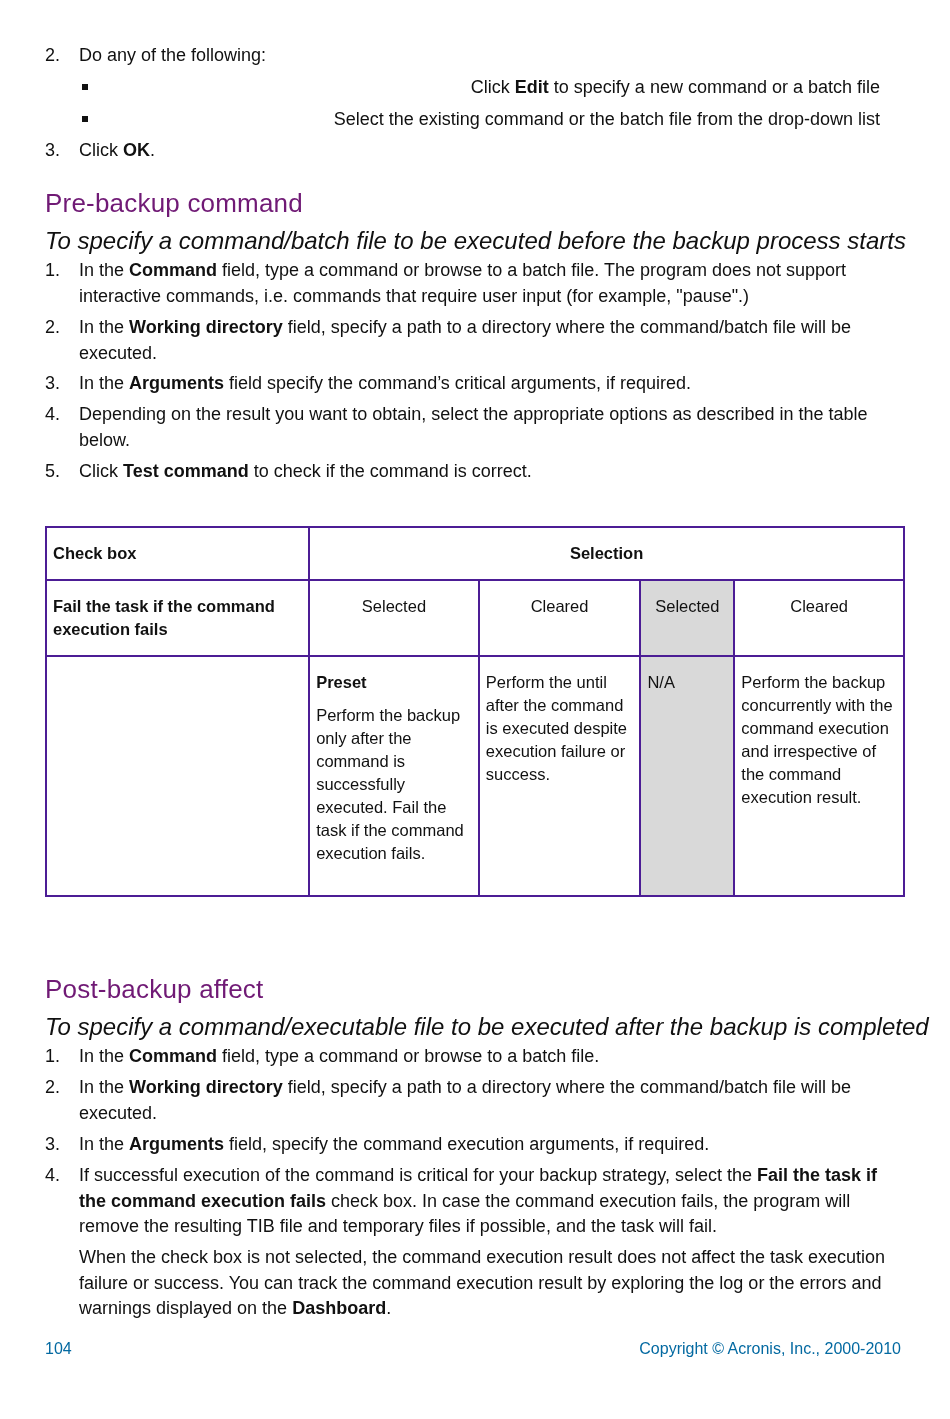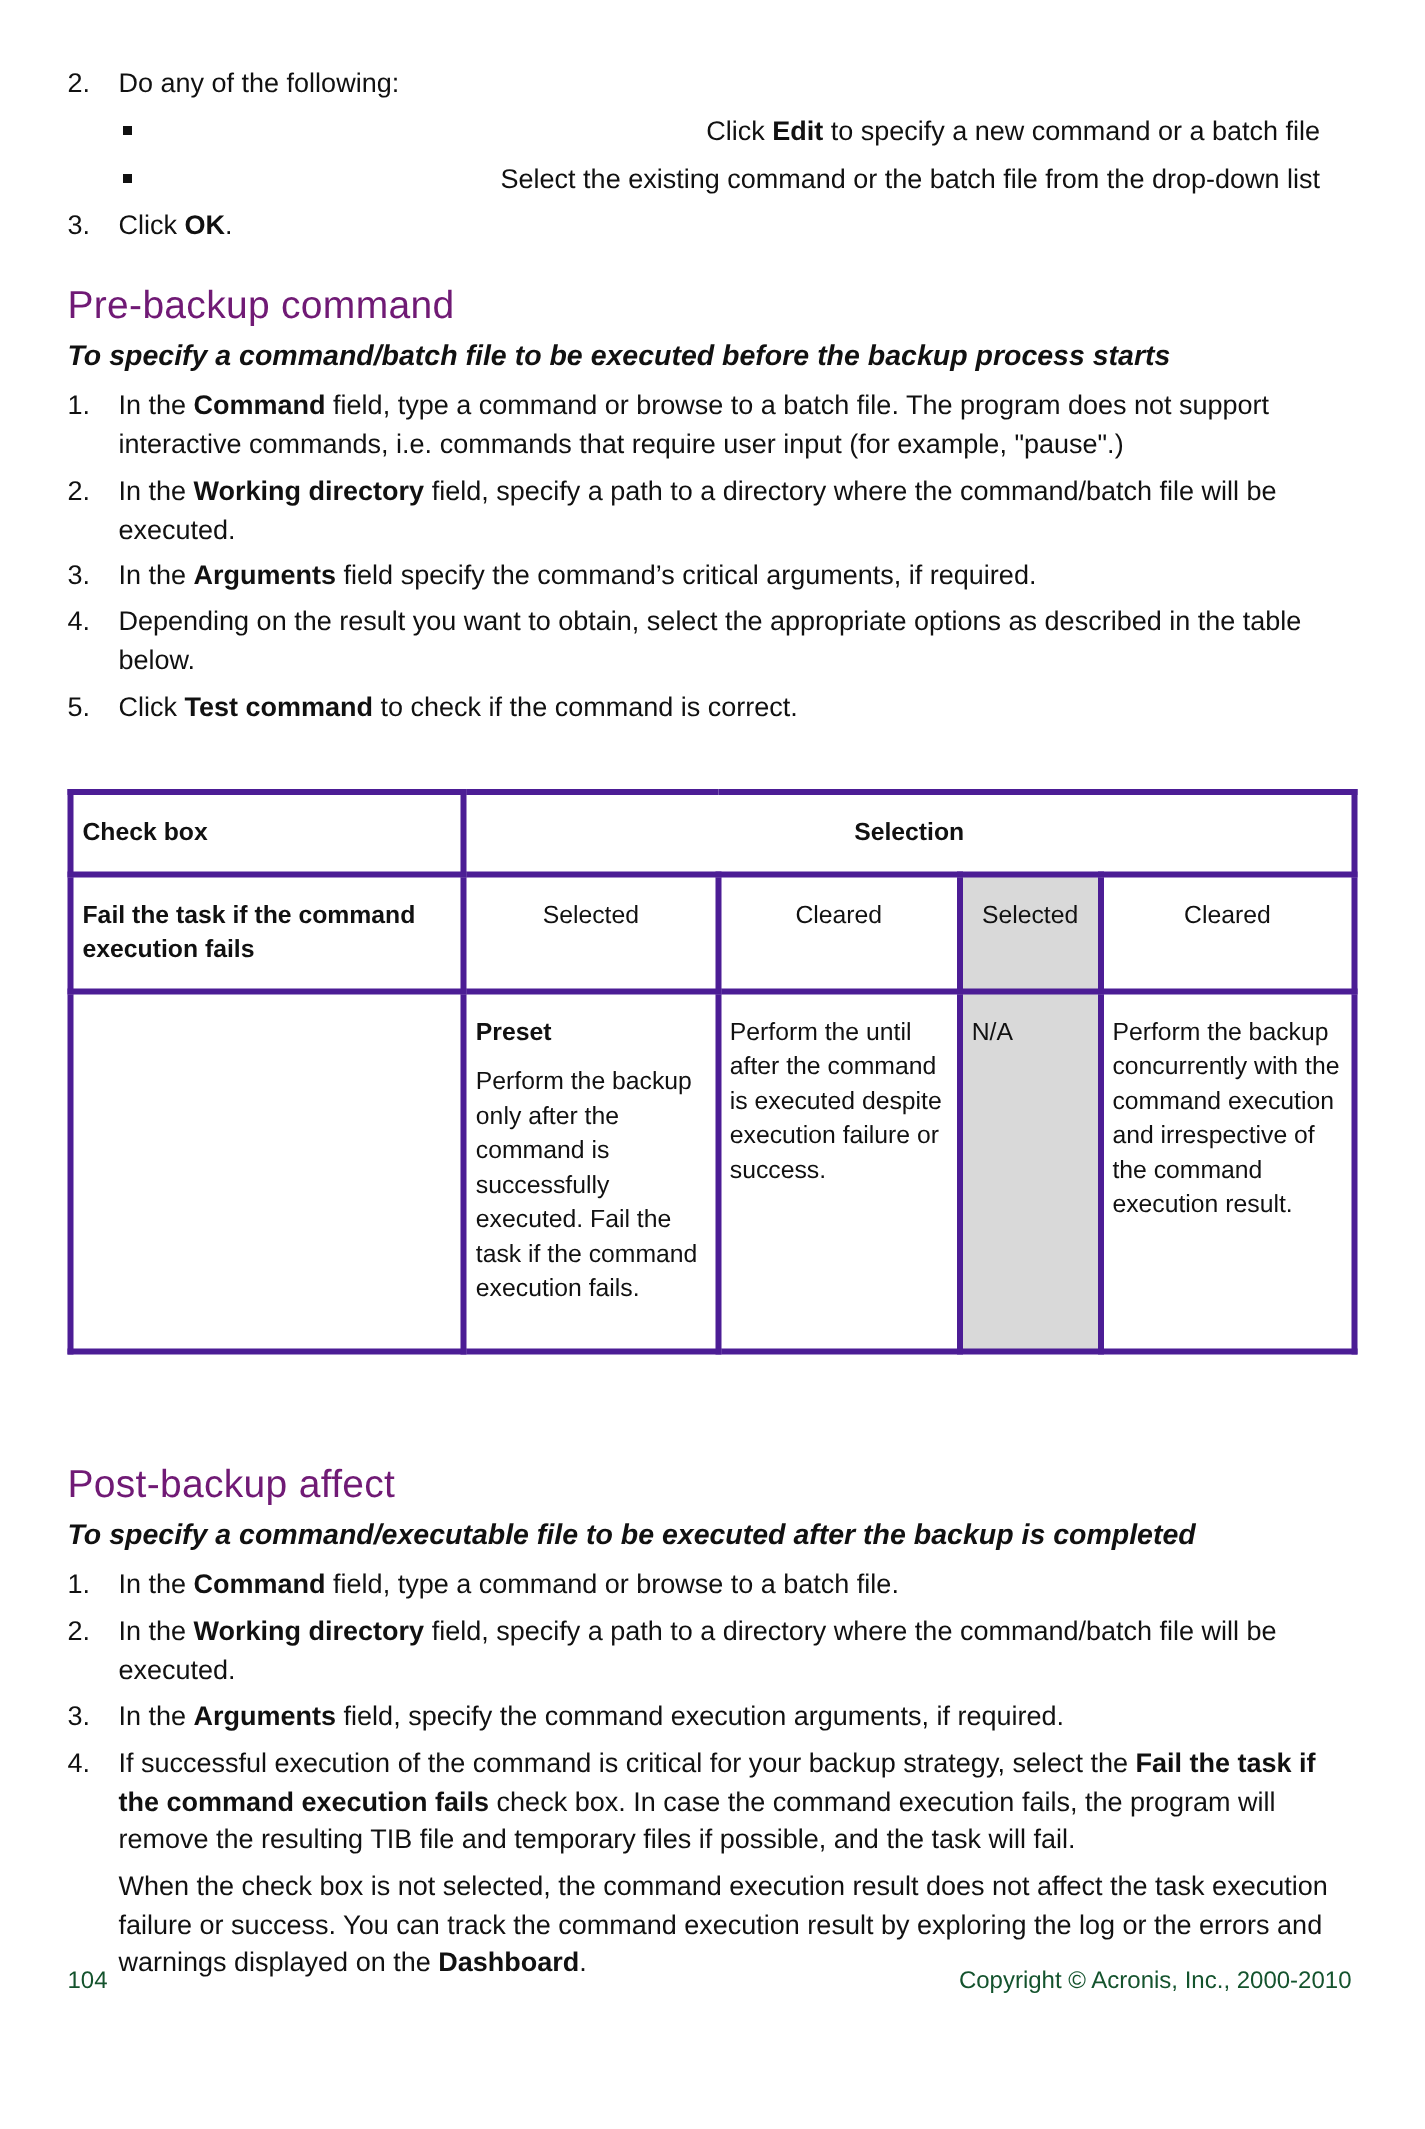--- a/index.html
+++ b/index.html
@@ -7,32 +7,32 @@
       width: 950px; height: 1419px; position: relative; overflow: hidden;
       font-family: "Liberation Sans", sans-serif; color: #111; font-size: 18px;
     }
     .li { position: absolute; left: 45px; width: 860px; line-height: 25.5px; }
     .li .num { position: absolute; left: 0; top: 0; width: 30px; }
     .li .txt { display: block; margin-left: 34px; }
     .bullet { position: absolute; left: 80px; width: 800px; line-height: 25px; }
     .bullet .sq { position: absolute; left: 2px; top: 9px; width: 6px; height: 6px; background: #111; }
     .bullet .txt { display: block; margin-left: 33px; text-align: right; }
     .h2 { position: absolute; left: 45px; color: #701a75; font-size: 26px; letter-spacing: 0.2px; }
-    .proc { position: absolute; left: 45px; font-weight: bold; font-style: italic; font-size: 19px; }
+    .proc { position: absolute; left: 45px; font-weight: normal; font-style: italic; font-size: 24px; }
     b { font-weight: bold; }
     table.opt {
       position: absolute; left: 45px; top: 526px; width: 860px; border-collapse: collapse;
       font-size: 16.5px; line-height: 23px;
     }
-    table.opt td { border: 4px solid #4c1d95; vertical-align: top; padding: 14px 6px; }
+    table.opt td { border: 2px solid #4c1d95; vertical-align: top; padding: 14px 6px; }
     table.opt .hdr { font-weight: bold; }
     table.opt .center { text-align: center; }
     table.opt .shade { background: #d9d9d9; }
     table.opt .preset-title { font-weight: bold; margin-bottom: 10px; }
-    .footer { position: absolute; top: 1312px; font-size: 16px; color: #14532d; }
+    .footer { position: absolute; top: 1340px; font-size: 16px; color: #0369a1; }
   </style>
 </head>
 <body>
 
 <div class="li" style="top:43px;">
   <span class="num">2.</span>
   <span class="txt">Do any of the following:</span>
 </div>
 <div class="bullet" style="top:75px;">
   <span class="sq"></span>

